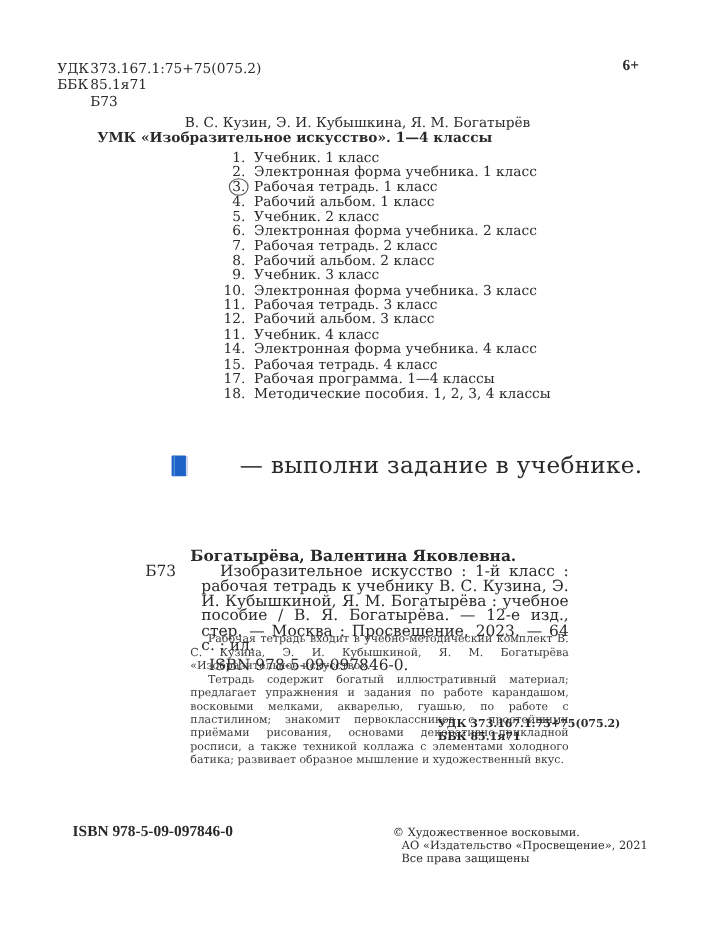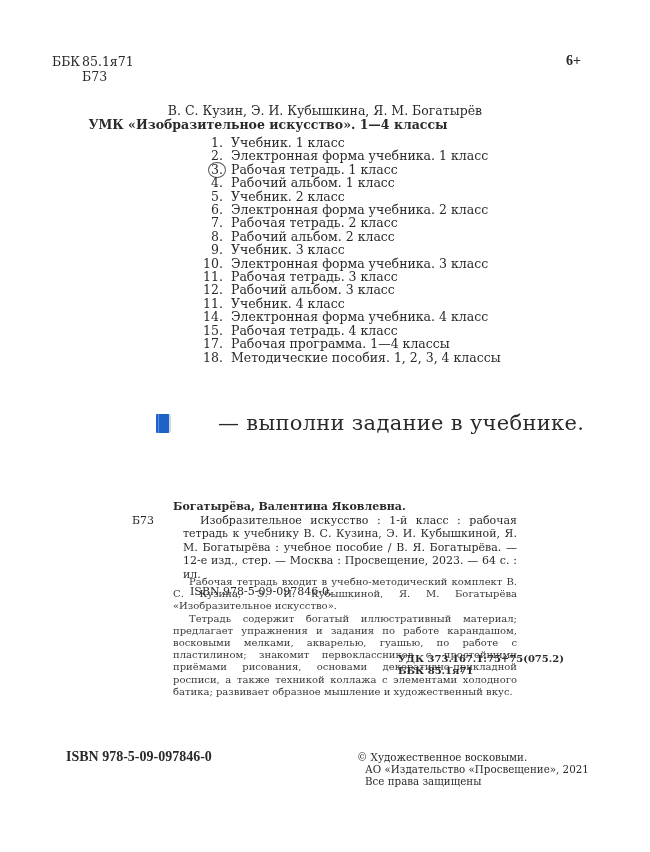--- a/index.html
+++ b/index.html
@@ -90,21 +90,21 @@
   }
   .book-icon .pages {
     position: absolute; right: -1px; top: 1px;
     width: 2px; height: 17px;
     background: #cfd9ea;
   }
 
   
   .biblio {
     left: 132px; top: 500px; width: 385px;
-    font-size: 11px; line-height: 13.5px;
+    font-size: 14px; line-height: 13.5px;
   }
   .biblio-author {
     margin-left: 41px;
     font-weight: bold;
   }
   .biblio-body {
     position: relative;
   }
   .biblio-code {
     position: absolute; left: 0; top: 0;
@@ -144,20 +144,24 @@
     left: 357px; top: 752px;
     font-size: 10.3px; line-height: 11.8px;
     white-space: nowrap;
   }
   .copyright .indent { padding-left: 8px; }
 </style>
 </head>
 <body>
 
 <div class="abs class-block">
+  <div class="class-row">
+    <span class="class-key">УДК</span>
+    <span class="class-val">373.167.1:75+75(075.2)</span>
+  </div>
   <div class="class-row">
     <span class="class-key">ББК</span>
     <span class="class-val">85.1я71</span>
   </div>
   <div class="class-row">
     <span class="class-key"></span>
     <span class="class-val">Б73</span>
   </div>
 </div>
 <div class="abs age-mark">6+</div>

